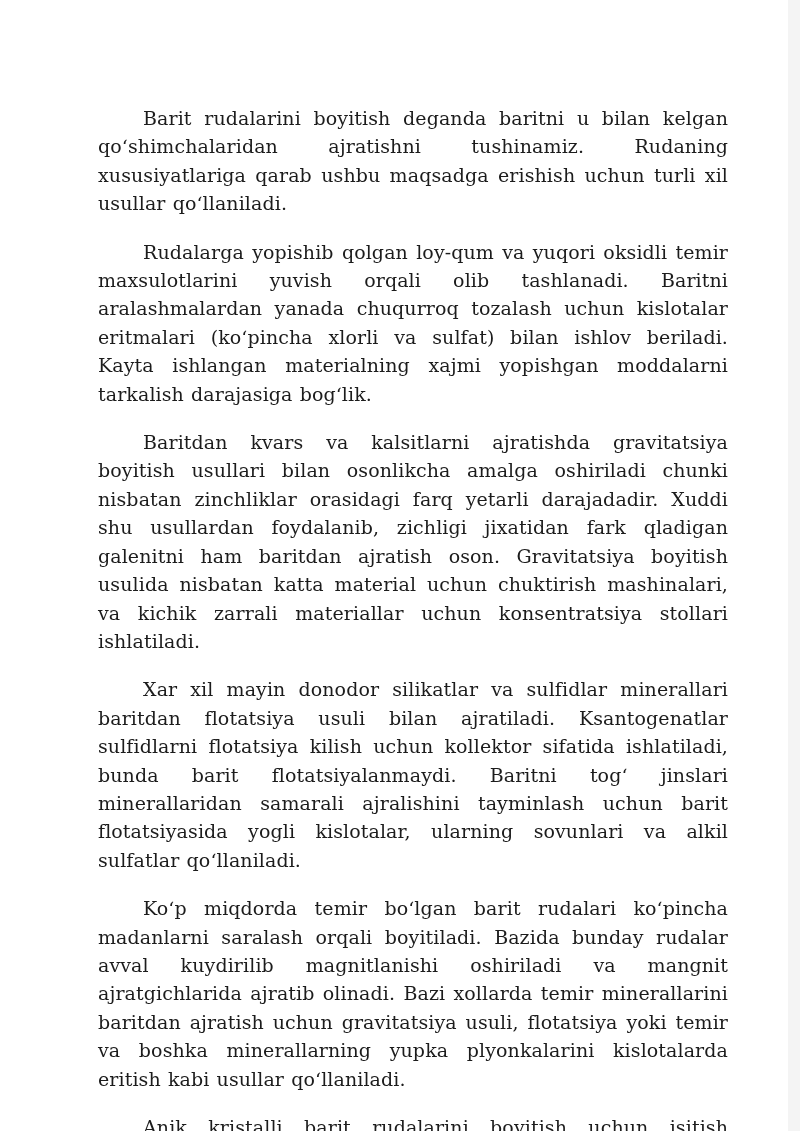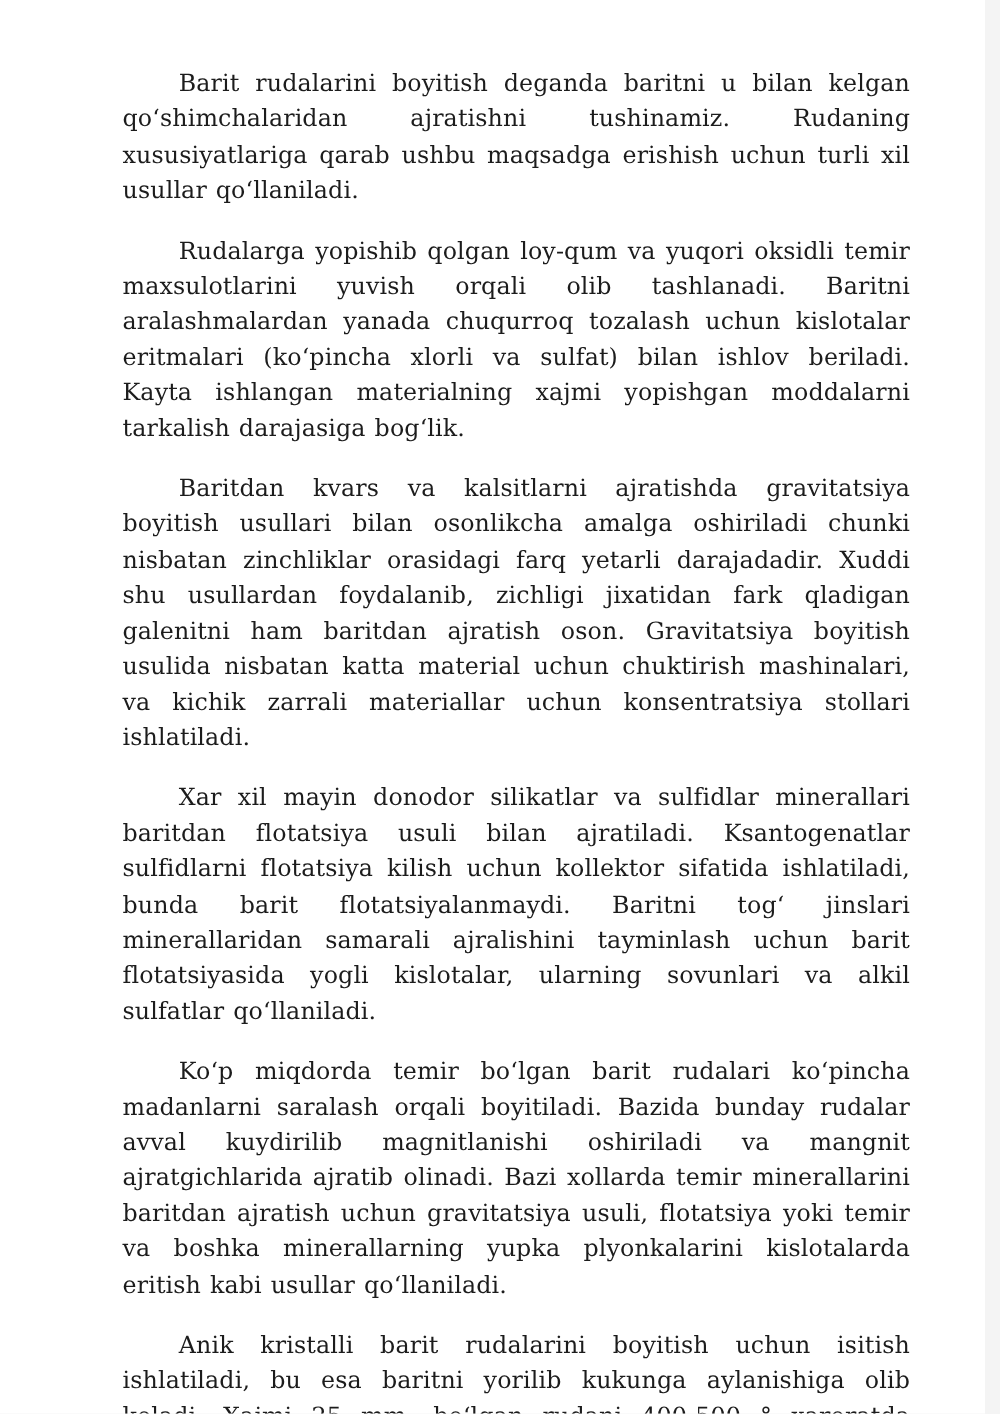--- a/index.html
+++ b/index.html
@@ -10,21 +10,21 @@
   html, body {
     width: 800px;
     background: #f4f4f4;
     font-family: "DejaVu Serif", "Liberation Serif", serif;
   }
   .page {
     position: relative;
     width: 788px;
     height: 1131px;
     background: var(--page-bg);
-    padding: 53px 60px 0 98px;
+    padding: 104px 60px 0 98px;
     overflow: hidden;
   }
   .para {
     font-size: 19px;
     line-height: 28.4px;
     color: var(--text-color);
     text-align: justify;
     text-indent: 45px;
     margin-bottom: 20px;
     letter-spacing: 0.1px;

